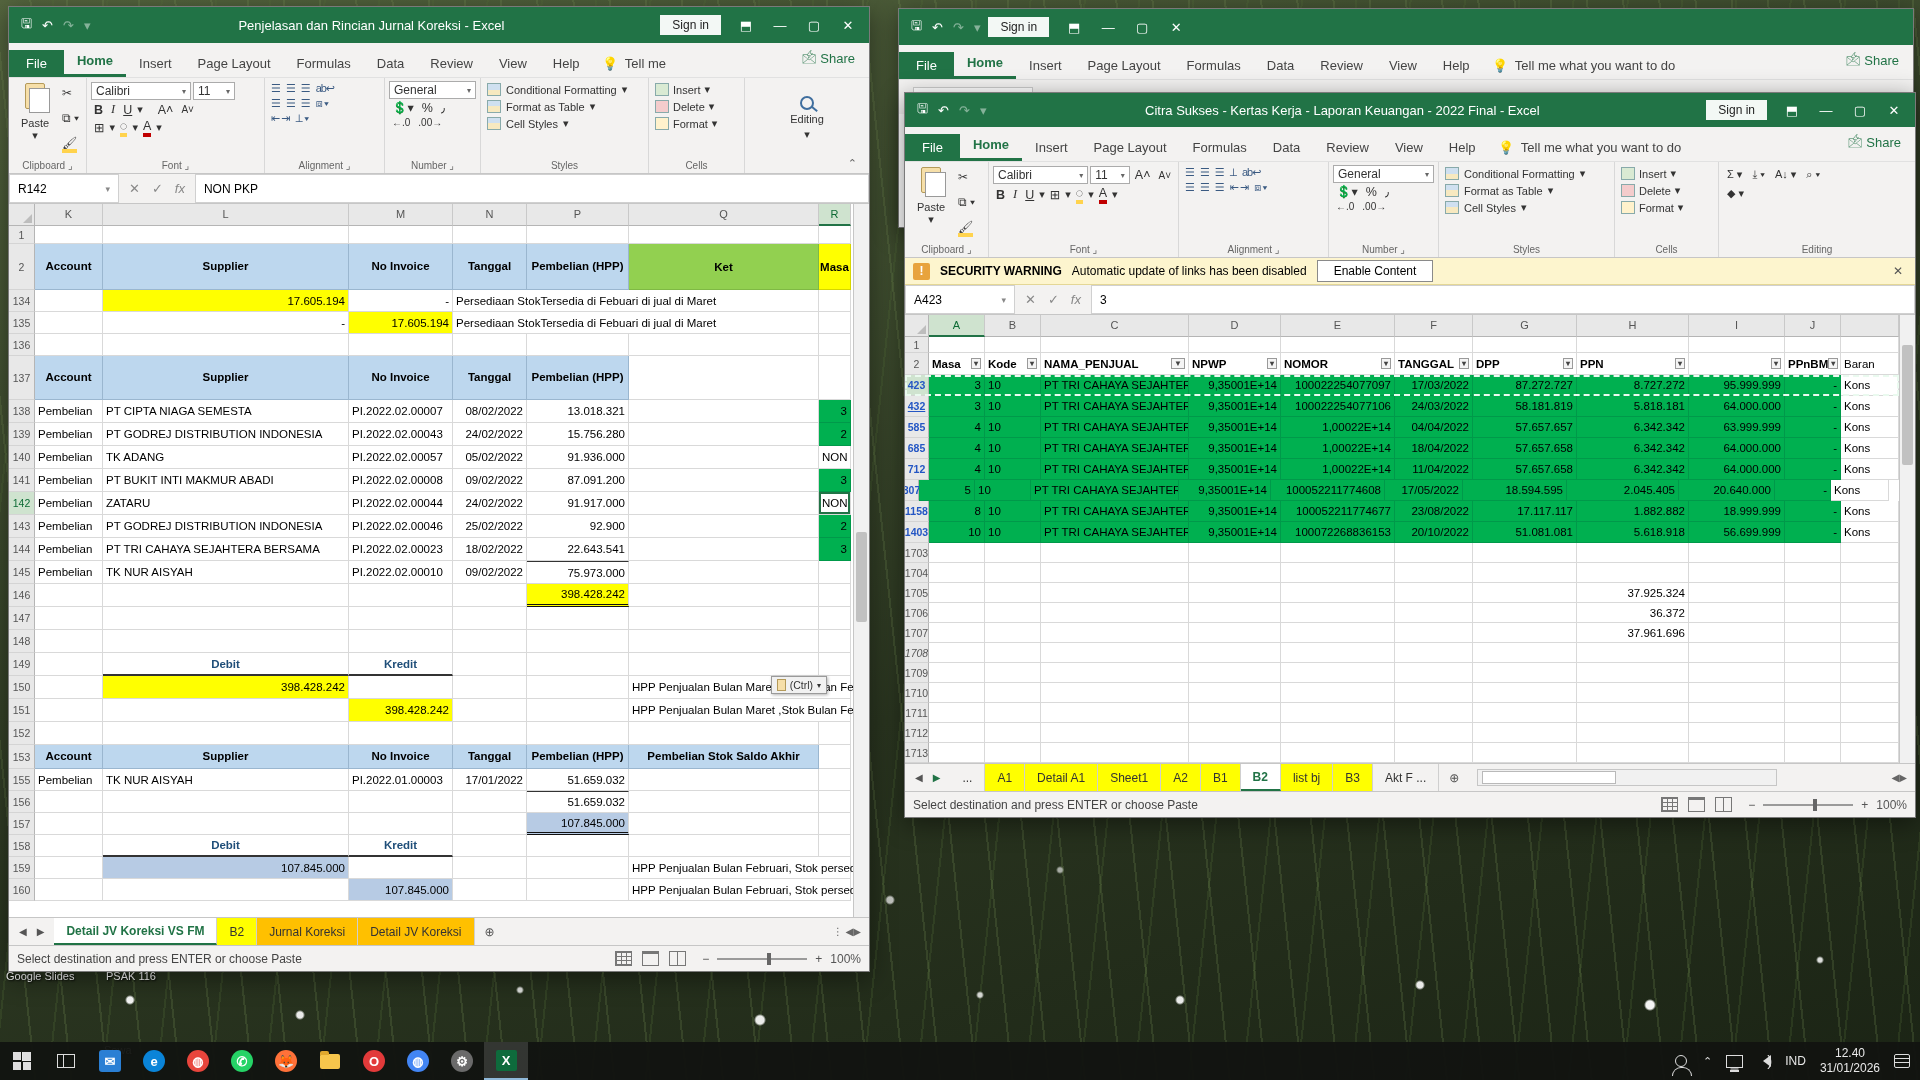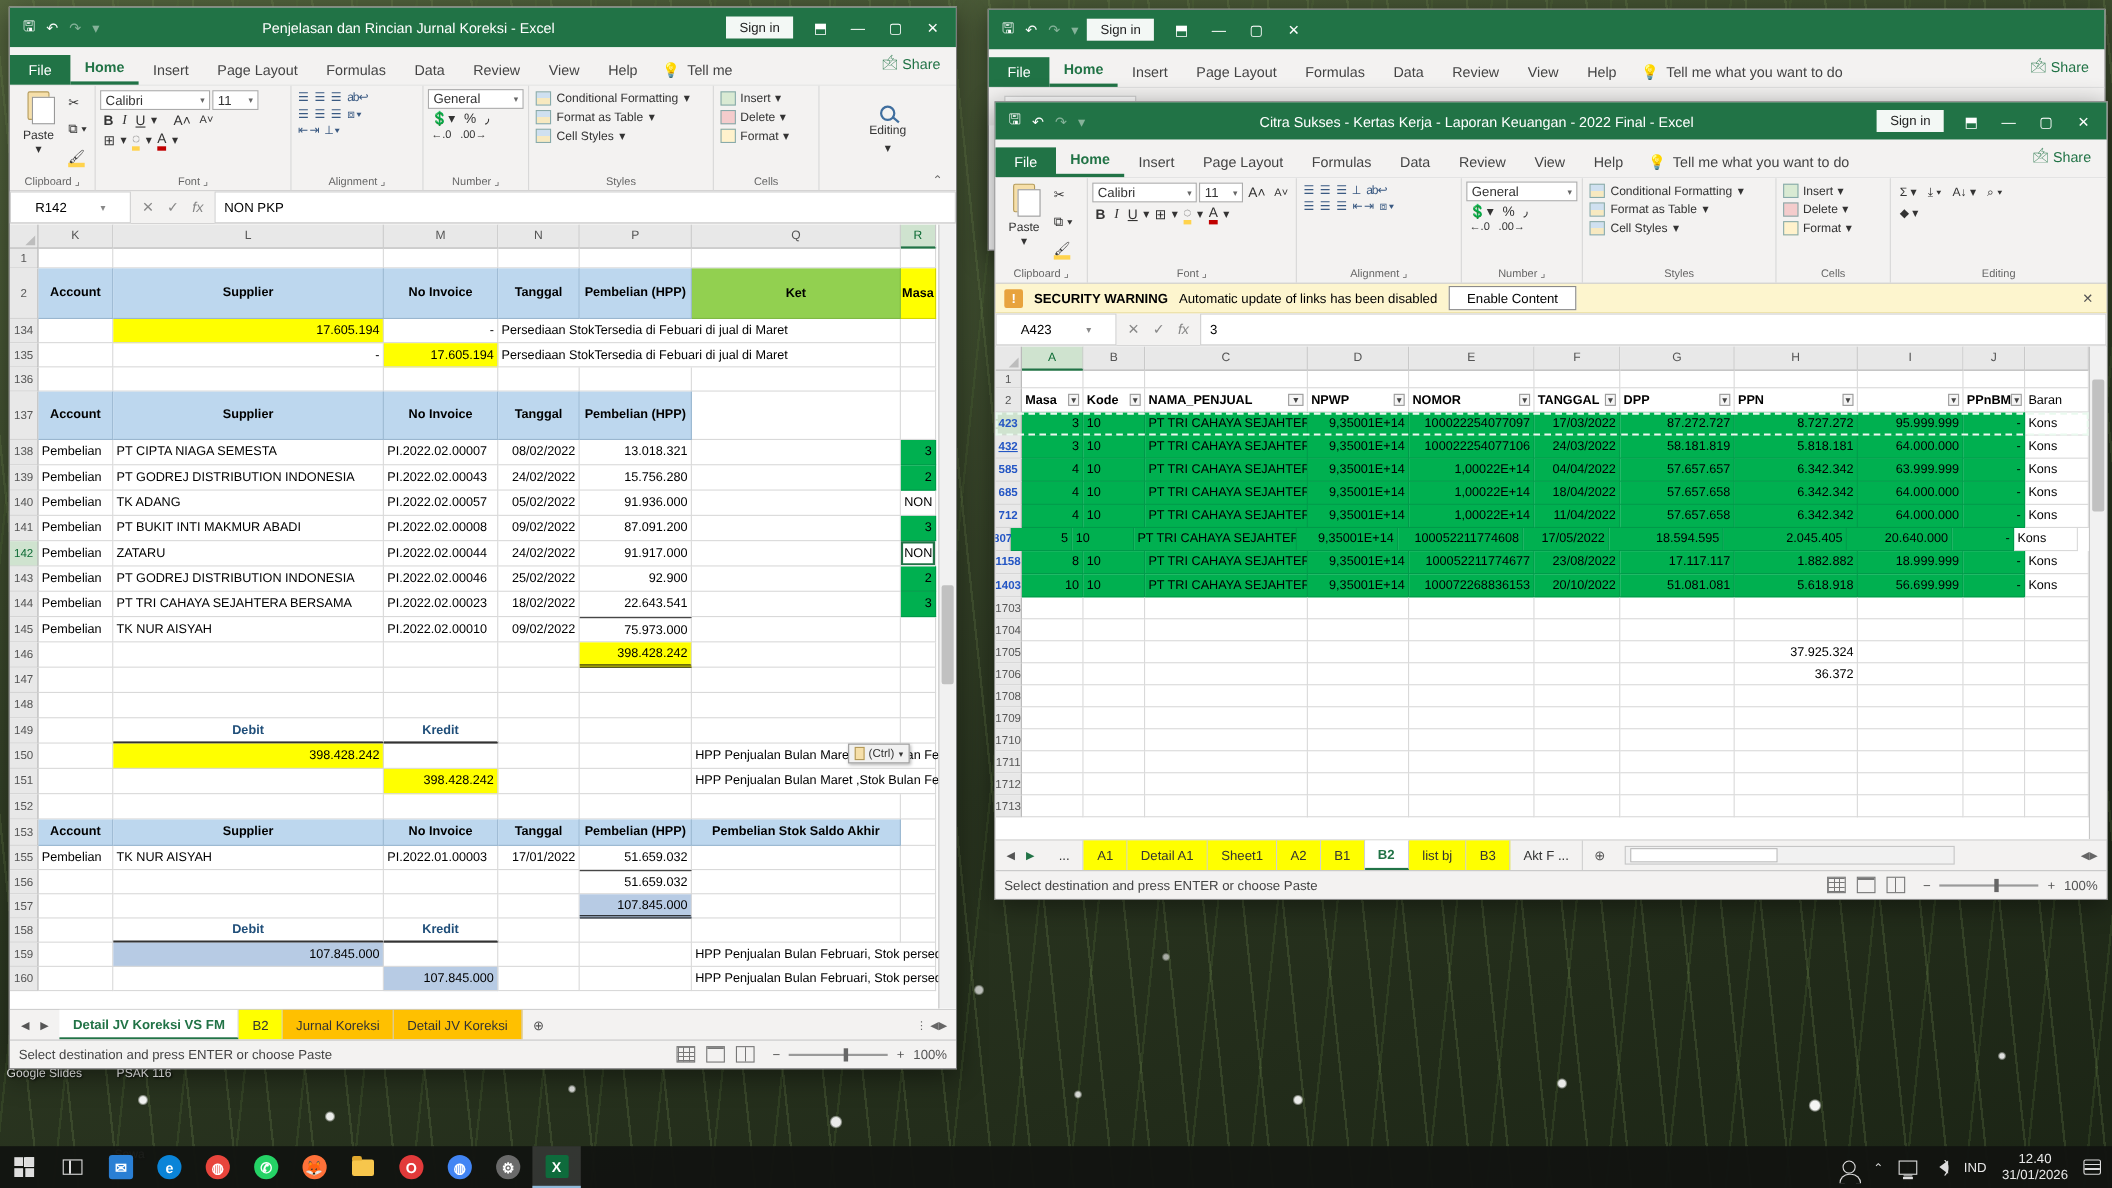--- a/index.html
+++ b/index.html
@@ -57,21 +57,21 @@
   .cellsRow { white-space:nowrap; padding:2px 2px; display:flex; align-items:center; gap:4px; }
   .editcol { display:flex; flex-direction:column; align-items:center; justify-content:center; gap:3px; padding:0 6px; }
   .mag { width:14px; height:14px; border:2px solid #3f6e9e; border-radius:50%; position:relative; }
   .mag:after { content:""; position:absolute; width:7px; height:2px; background:#3f6e9e; transform:rotate(40deg); right:-6px; bottom:-2px; }
   .collapse { margin-left:auto; align-self:flex-end; color:#666; padding:2px 8px; }
   .secbar { flex:0 0 27px; background:#fdf5ce; border-bottom:1px solid #e4d796; display:flex; align-items:center; font-size:12px; gap:10px; padding:0 8px; }
   .secbang { width:17px; height:17px; background:#e8a33d; color:#fff; border-radius:2px; text-align:center; font-weight:bold; line-height:17px; }
   .secbtn { border:1px solid #8a8a8a; background:#fff; padding:3px 16px; font-size:12px; }
   .secx { margin-left:auto; color:#555; padding-right:4px; }
   .fbar { flex:0 0 30px; display:flex; align-items:stretch; background:#f3f2f1; border-bottom:1px solid #c6c6c6; font-size:12px; }
-  .namebox { width:110px; background:#fff; border:1px solid #d0d0d0; display:flex; align-items:center; padding:0 22px; gap:14px; }
+  .namebox { width:110px; background:#fff; border:1px solid #d0d0d0; display:flex; align-items:center; padding:0 8px; gap:14px; }
   .fxicons { display:flex; align-items:center; gap:12px; padding:0 10px; color:#888; font-size:13px; }
   .fval { flex:1; background:#fff; border:1px solid #d0d0d0; display:flex; align-items:center; padding:0 8px; }
   .gridwrap { flex:1 1 auto; overflow:hidden; position:relative; background:#fff; display:flex; }
   .colhdr { display:flex; height:22px; }
   .cornercell { background:#e8e8e8; border-right:1px solid #b5b5b5; border-bottom:1px solid #b5b5b5; position:relative; }
   .cornercell:after{ content:""; position:absolute; right:2px; bottom:2px; border-left:9px solid transparent; border-bottom:9px solid #bdbdbd; }
   .chcell { background:#e8e8e8; border-right:1px solid #c9c9c9; border-bottom:1px solid #b5b5b5; text-align:center; font-size:11px; color:#555; line-height:21px; }
   .chcell.selhdr { background:#cfe3cf; color:#0c6b34; border-bottom:2px solid #217346; }
   .xrow { display:flex; }
   .rowhdr { background:#e8e8e8; border-right:1px solid #b5b5b5; border-bottom:1px solid #d4d4d4; font-size:10.5px; color:#555; text-align:center; display:flex; align-items:center; justify-content:center; }
@@ -573,21 +573,35 @@
           <div class="cell" style="width: 92px;"></div>
           <div class="cell" style="width: 114px;"></div>
           <div class="cell" style="width: 78px;"></div>
           <div class="cell" style="width: 104px;"></div>
           <div class="cell num" style="width: 112px;">36.372</div>
           <div class="cell" style="width: 96px;"></div>
           <div class="cell" style="width: 56px;"></div>
           <div class="cell" style="width: 58px;"></div>
         </div>
         <div class="xrow" style="height: 20px;">
-          <div class="rowhdr" style="width: 24px;">1708</div>
+          <div class="rowhdr" style="width: 24px;">1707</div>
+          <div class="cell" style="width: 56px;"></div>
+          <div class="cell" style="width: 56px;"></div>
+          <div class="cell" style="width: 148px;"></div>
+          <div class="cell" style="width: 92px;"></div>
+          <div class="cell" style="width: 114px;"></div>
+          <div class="cell" style="width: 78px;"></div>
+          <div class="cell" style="width: 104px;"></div>
+          <div class="cell num" style="width: 112px;">37.961.696</div>
+          <div class="cell" style="width: 96px;"></div>
+          <div class="cell" style="width: 56px;"></div>
+          <div class="cell" style="width: 58px;"></div>
+        </div>
+        <div class="xrow" style="height: 20px;">
+          <div class="rowhdr" style="width: 24px; font-style: italic;">1708</div>
           <div class="cell" style="width: 56px;"></div>
           <div class="cell" style="width: 56px;"></div>
           <div class="cell" style="width: 148px;"></div>
           <div class="cell" style="width: 92px;"></div>
           <div class="cell" style="width: 114px;"></div>
           <div class="cell" style="width: 78px;"></div>
           <div class="cell" style="width: 104px;"></div>
           <div class="cell" style="width: 112px;"></div>
           <div class="cell" style="width: 96px;"></div>
           <div class="cell" style="width: 56px;"></div>

